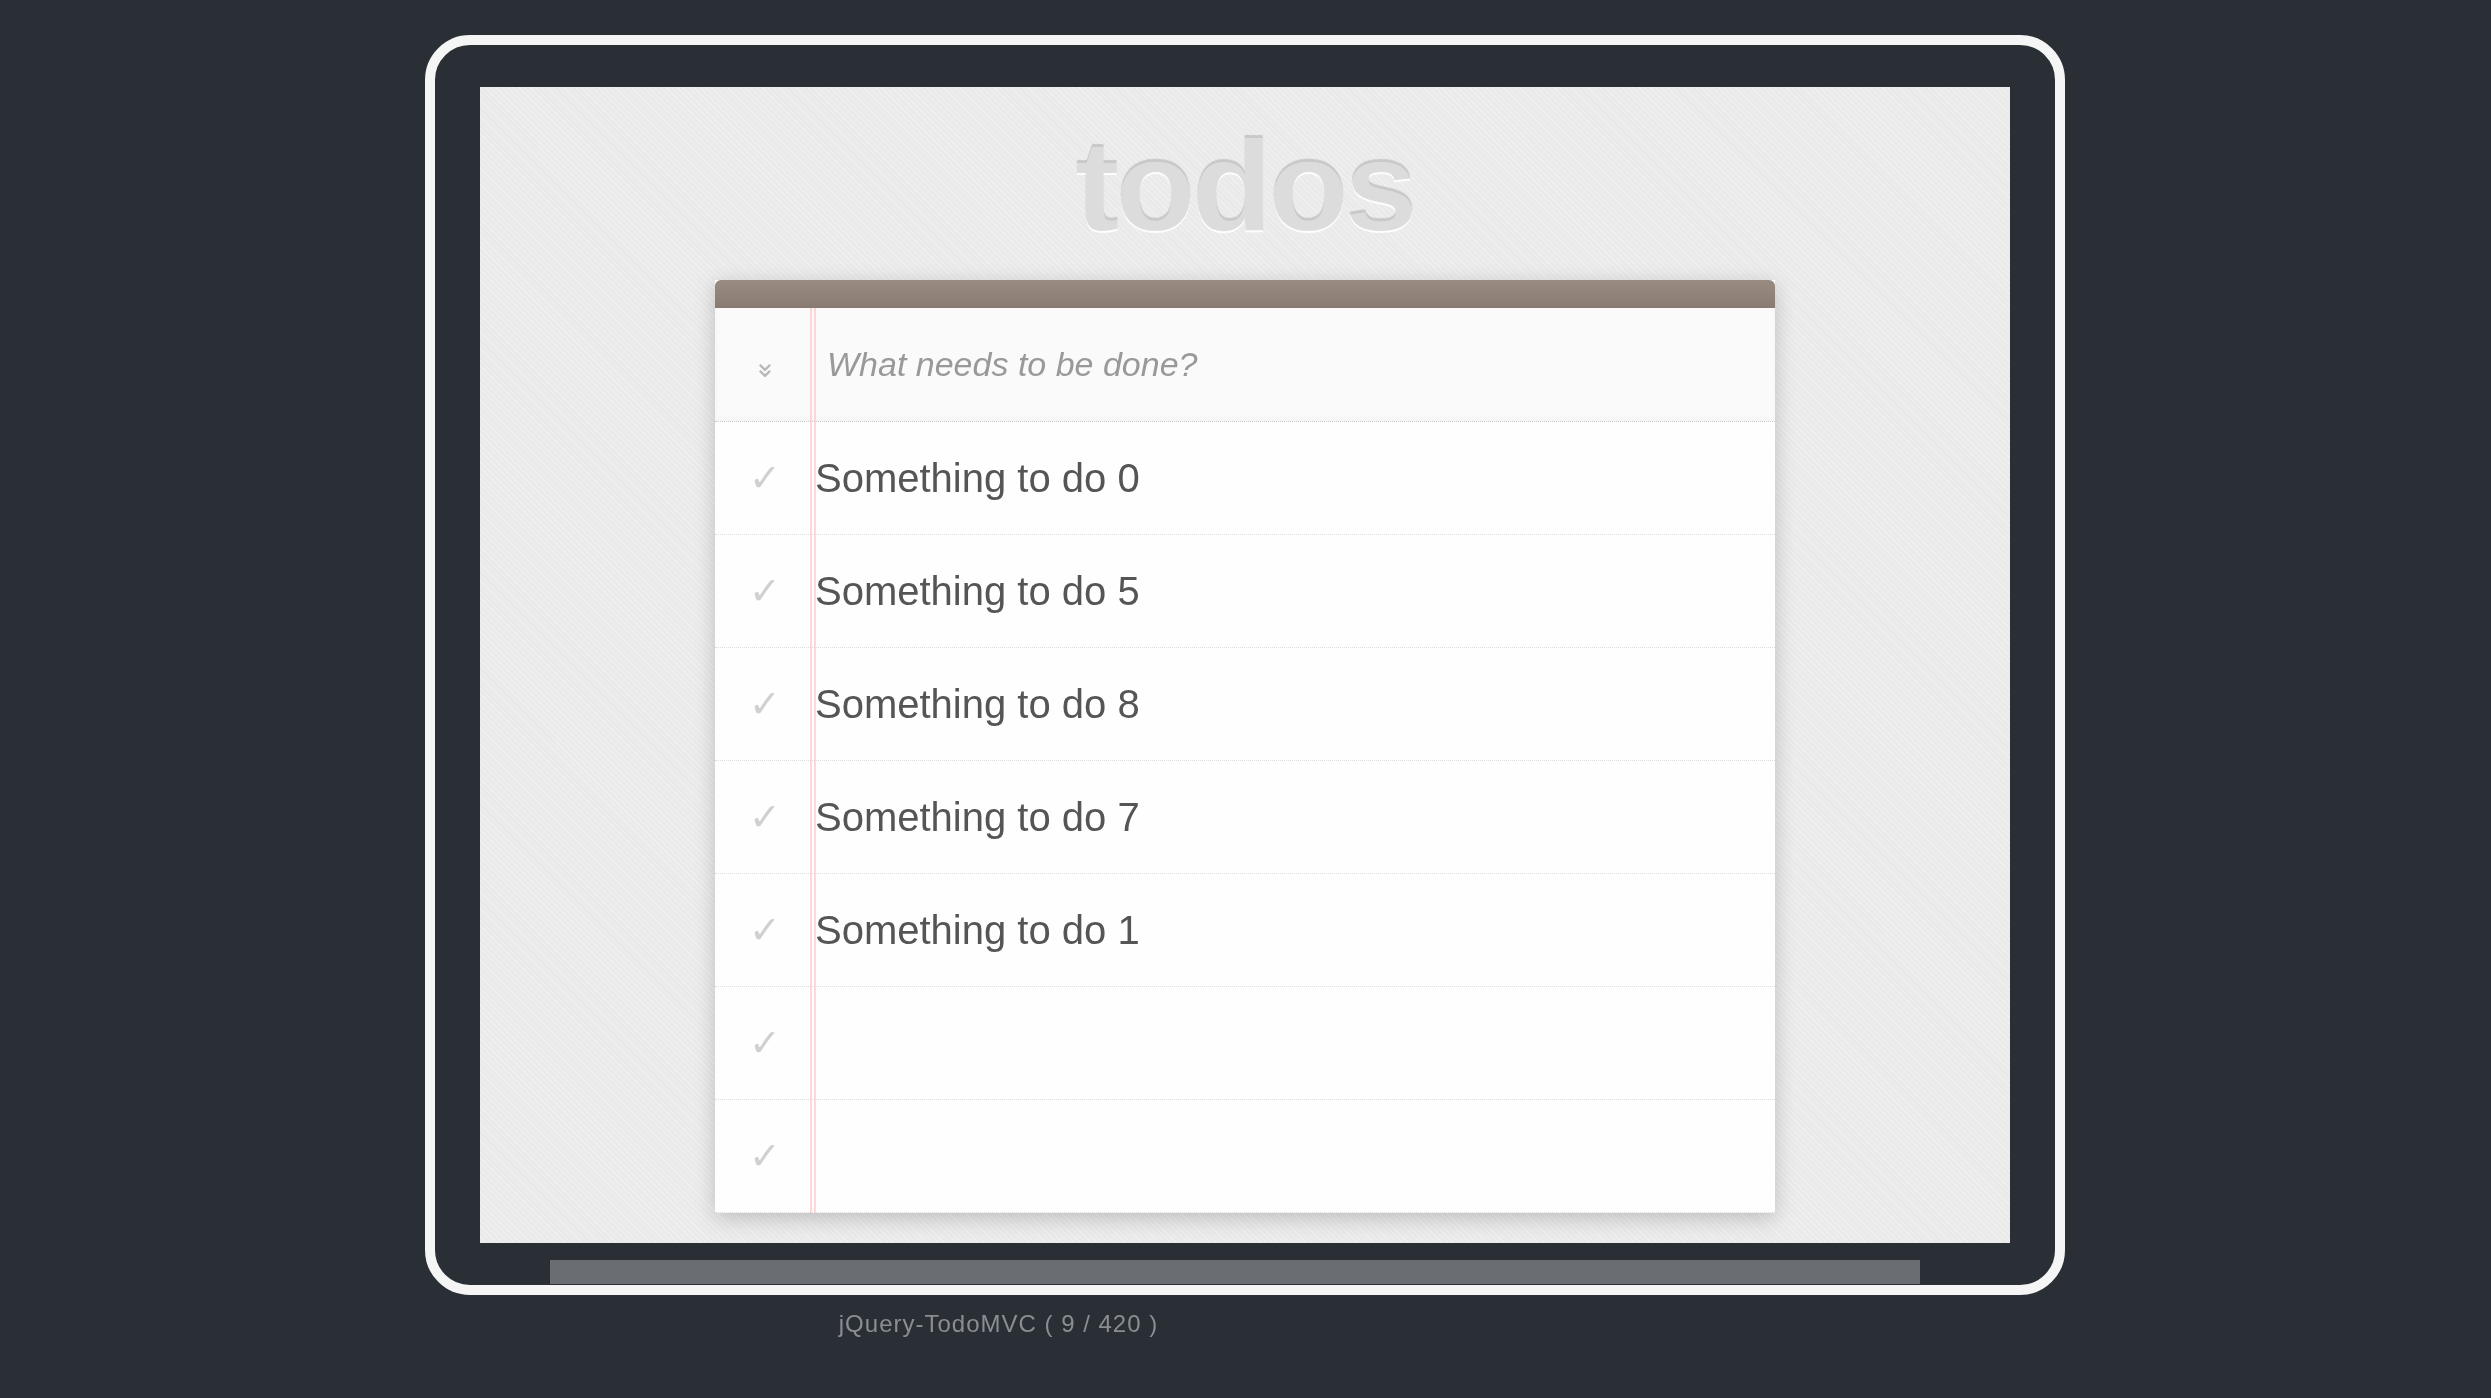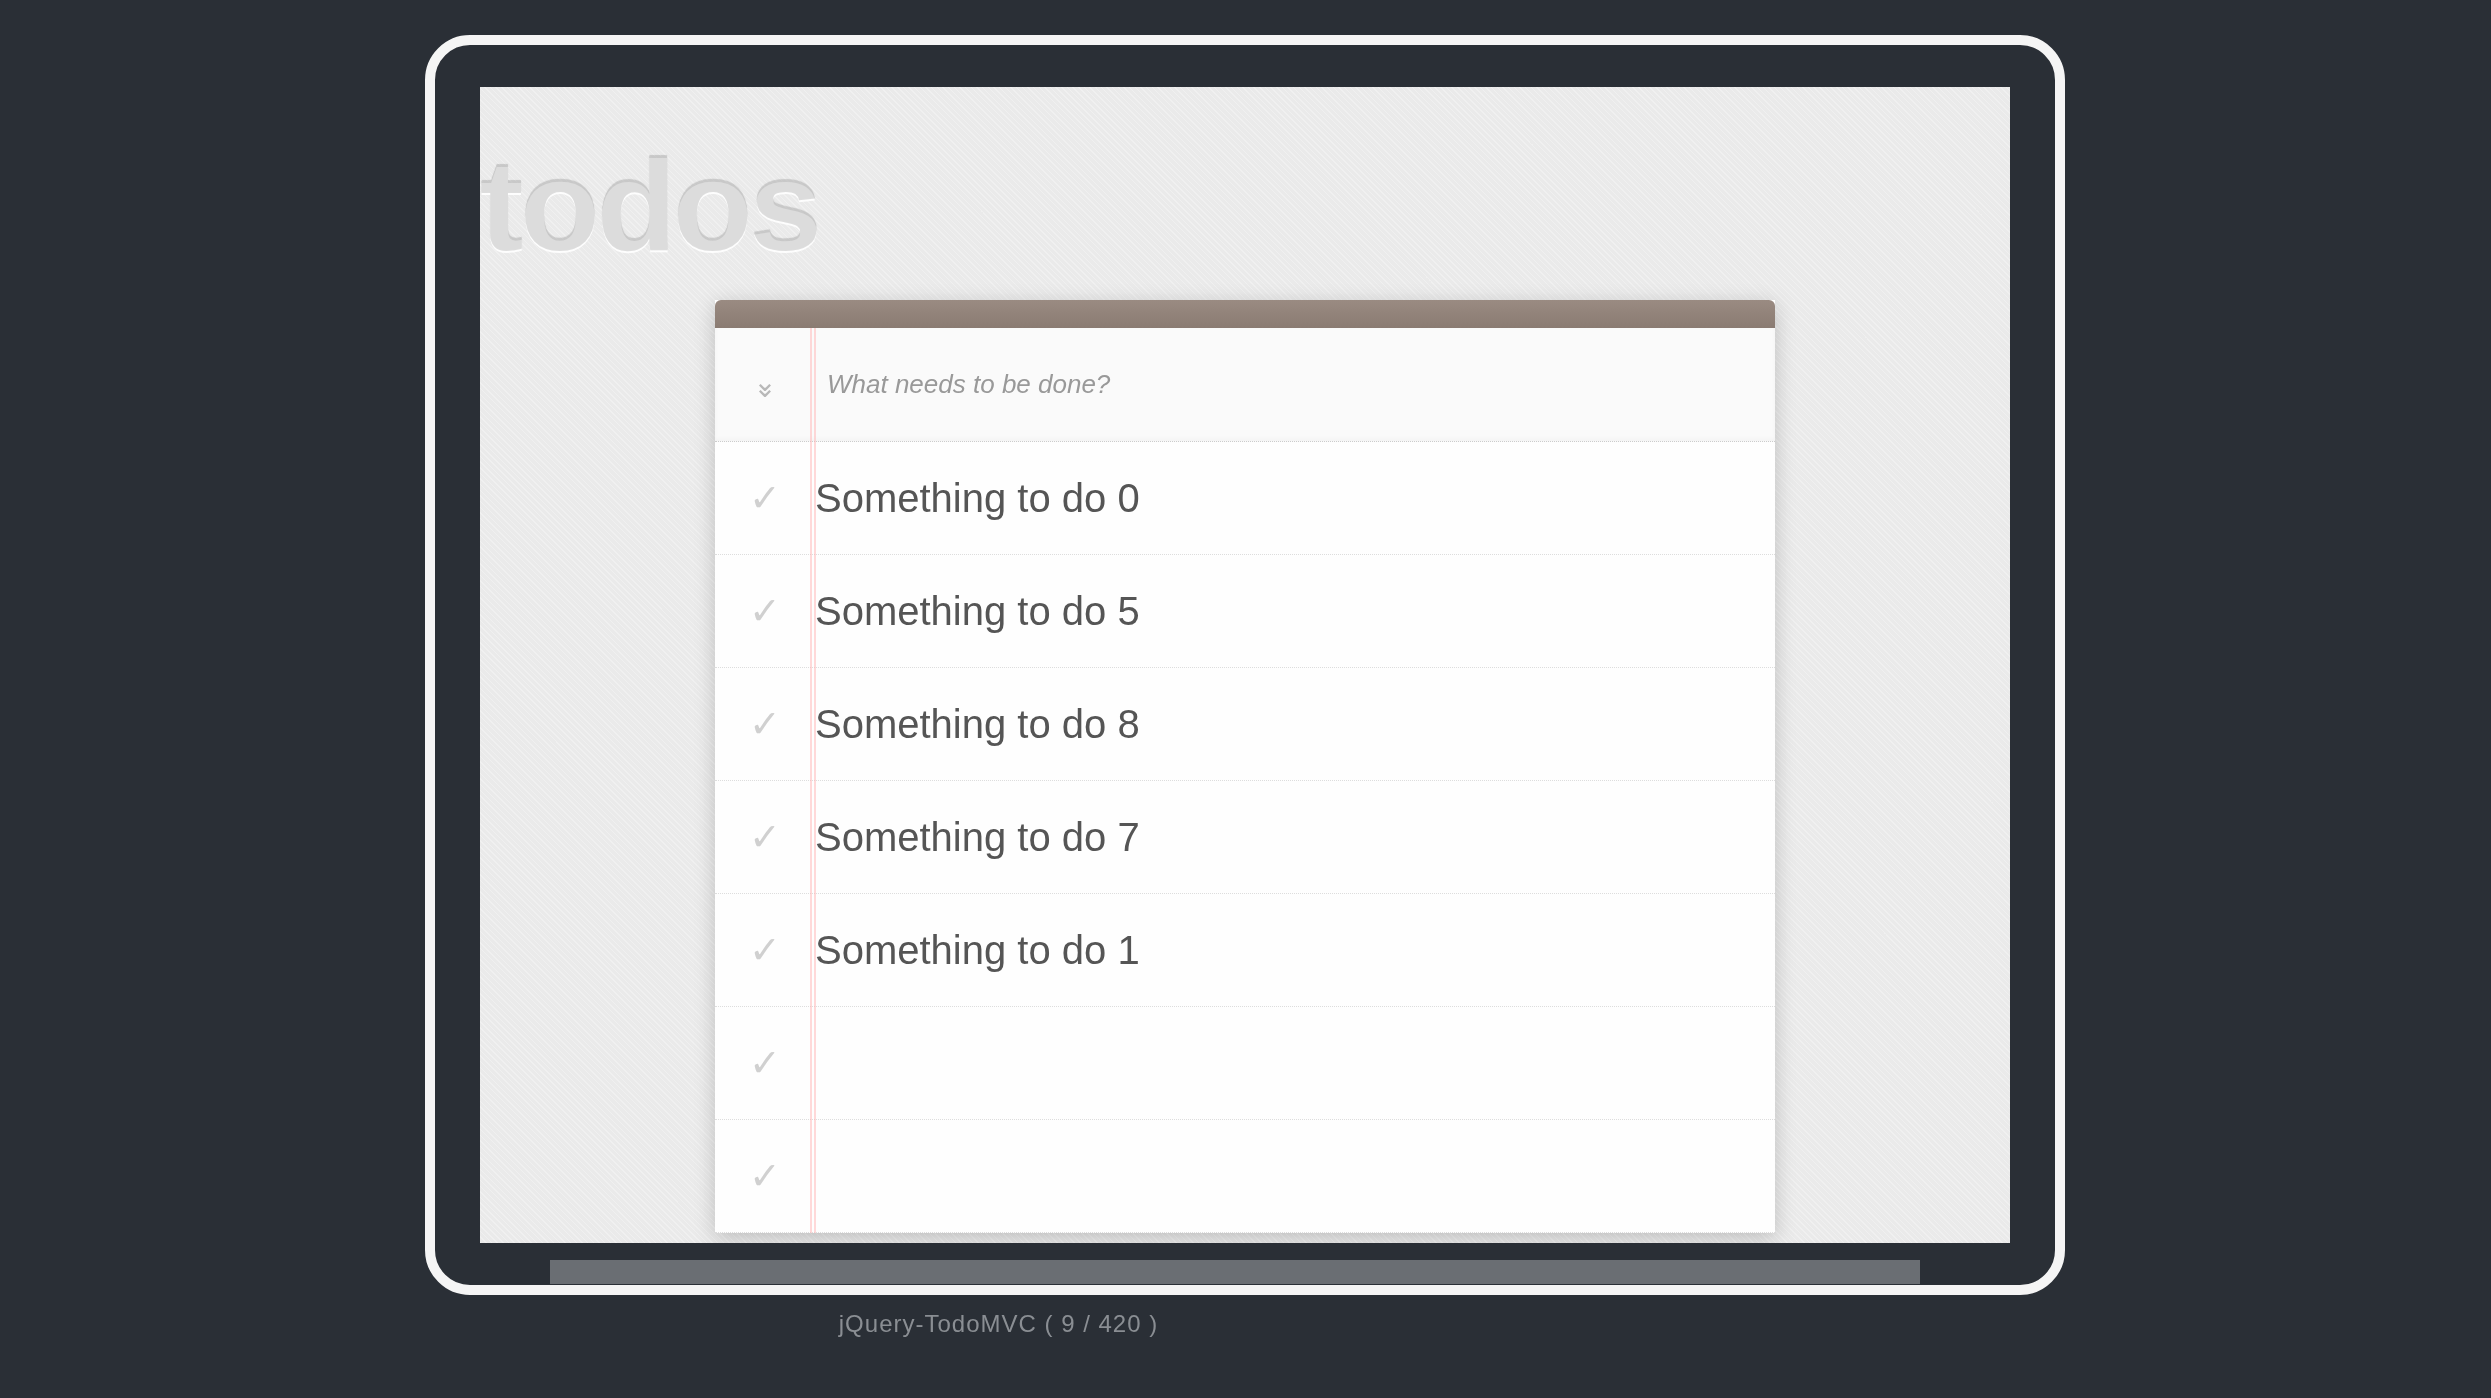--- a/index.html
+++ b/index.html
@@ -56,26 +56,26 @@
       right: 45px;
       bottom: 42px;
       background: #eaeaea;
       background-image: 
         repeating-linear-gradient(45deg, rgba(255,255,255,0.3) 0px, rgba(255,255,255,0.3) 1px, transparent 1px, transparent 4px);
       overflow: hidden;
     }
     
     
     .todos-title {
-      text-align: left;
+      text-align: center;
       font-size: 130px;
       font-weight: bold;
       color: rgba(200, 200, 200, 0.6);
       text-shadow: 0 2px 0 rgba(255,255,255,0.9), 0 -1px 1px rgba(0,0,0,0.15);
-      padding-top: 43px;
+      padding-top: 23px;
       letter-spacing: -3px;
     }
     
     
     .todoapp {
       margin: 20px auto 0;
       width: 1060px;
       background: #fff;
       box-shadow: 0 5px 20px rgba(0,0,0,0.2);
       position: relative;
@@ -119,21 +119,21 @@
       color: #b8b8b8;
       font-size: 28px;
       line-height: 0.5;
       flex-direction: column;
     }
     
     .new-todo-input {
       flex: 1;
       border: none;
       background: transparent;
-      font-size: 26px;
+      font-size: 34px;
       font-style: italic;
       color: #6d28d9;
       padding: 20px 20px 20px 12px;
       outline: none;
       font-family: inherit;
     }
     .new-todo-input::placeholder {
       color: #999;
       font-style: italic;
     }

